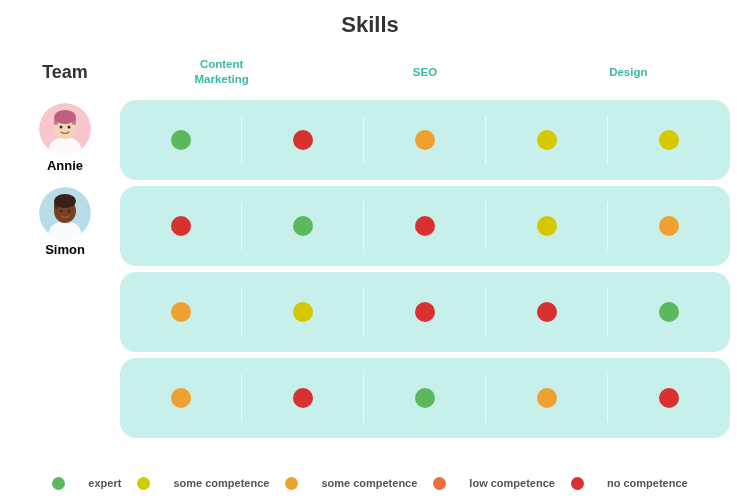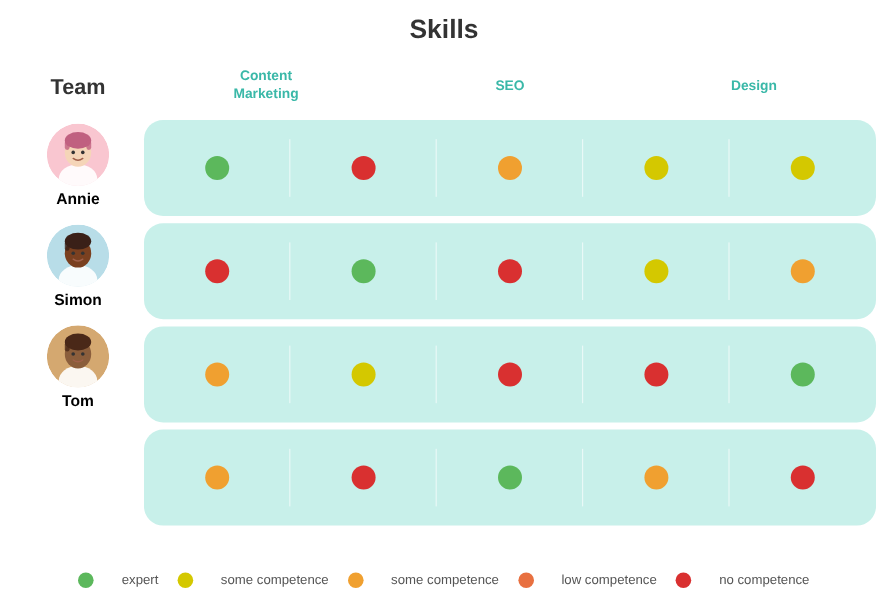--- a/index.html
+++ b/index.html
@@ -162,24 +162,25 @@
       flex-direction: row;
       align-items: center;
       justify-content: center;
       gap: 16px;
       margin-top: 10px;
       flex-wrap: nowrap;
     }
 
     .legend-item {
       display: flex;
-      align-items: center;
+      align-items: flex-start;
       gap: 23px;
       font-size: 11px;
       color: #555;
+      font-weight: bold;
     }
 
     .legend-dot {
       width: 13px;
       height: 13px;
       border-radius: 50%;
       flex-shrink: 0;
     }
   </style>
 </head>
@@ -228,40 +229,20 @@
     <rect x="15" y="14" width="4" height="8" rx="2" fill="#3a2018" opacity="0.8"></rect>
 
     <circle cx="22" cy="24" r="1.5" fill="#333"></circle>
     <circle cx="30" cy="24" r="1.5" fill="#333"></circle>
 
     <path d="M22 29 Q26 32 30 29" stroke="#a0604a" stroke-width="1.2" fill="none" stroke-linecap="round"></path>
   </svg>
     </div>
     <div class="avatar-name">Simon</div>
   </div>
-          <div class="avatar-cell">
-    <div class="avatar-circle">
-      <svg class="avatar-svg" viewBox="0 0 52 52" xmlns="http://www.w3.org/2000/svg">
-    <circle cx="26" cy="26" r="26" fill="#d4a870"></circle>
-
-    <ellipse cx="26" cy="46" rx="16" ry="12" fill="#fff" opacity="0.9"></ellipse>
-
-    <ellipse cx="26" cy="24" rx="11" ry="12" fill="#8B5E3C"></ellipse>
-
-    <ellipse cx="26" cy="14" rx="11" ry="7" fill="#4a2818"></ellipse>
-    <rect x="15" y="14" width="4" height="8" rx="2" fill="#4a2818" opacity="0.8"></rect>
-
-    <circle cx="22" cy="24" r="1.5" fill="#333"></circle>
-    <circle cx="30" cy="24" r="1.5" fill="#333"></circle>
-
-    <path d="M22 29 Q26 32 30 29" stroke="#a0604a" stroke-width="1.2" fill="none" stroke-linecap="round"></path>
-  </svg>
-    </div>
-    <div class="avatar-name">Tom</div>
-  </div>
         </div>
     </div>
 
     <div class="grid-area">
 
       <div class="header-row" id="header-row">
           <div class="col-header">Content<br>Marketing</div>
           <div class="col-header">SEO</div>
           <div class="col-header">Design</div>
         </div>

